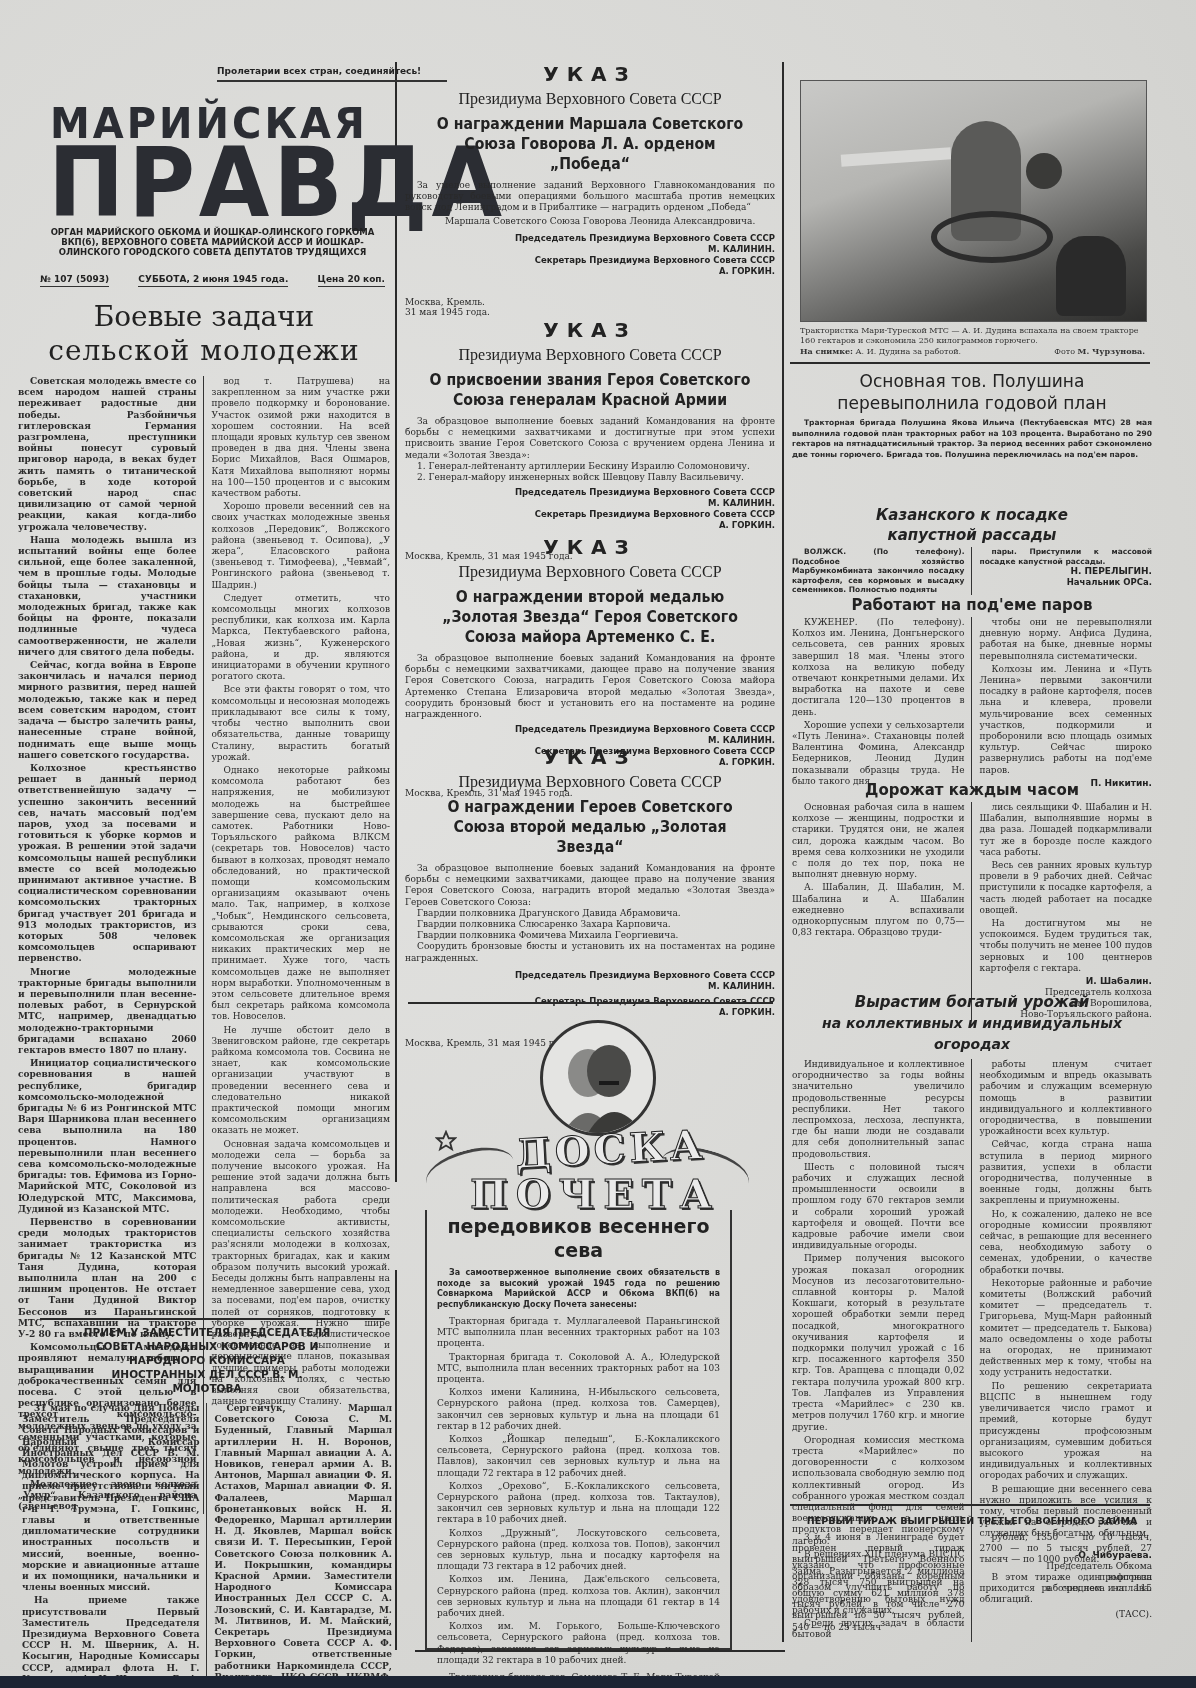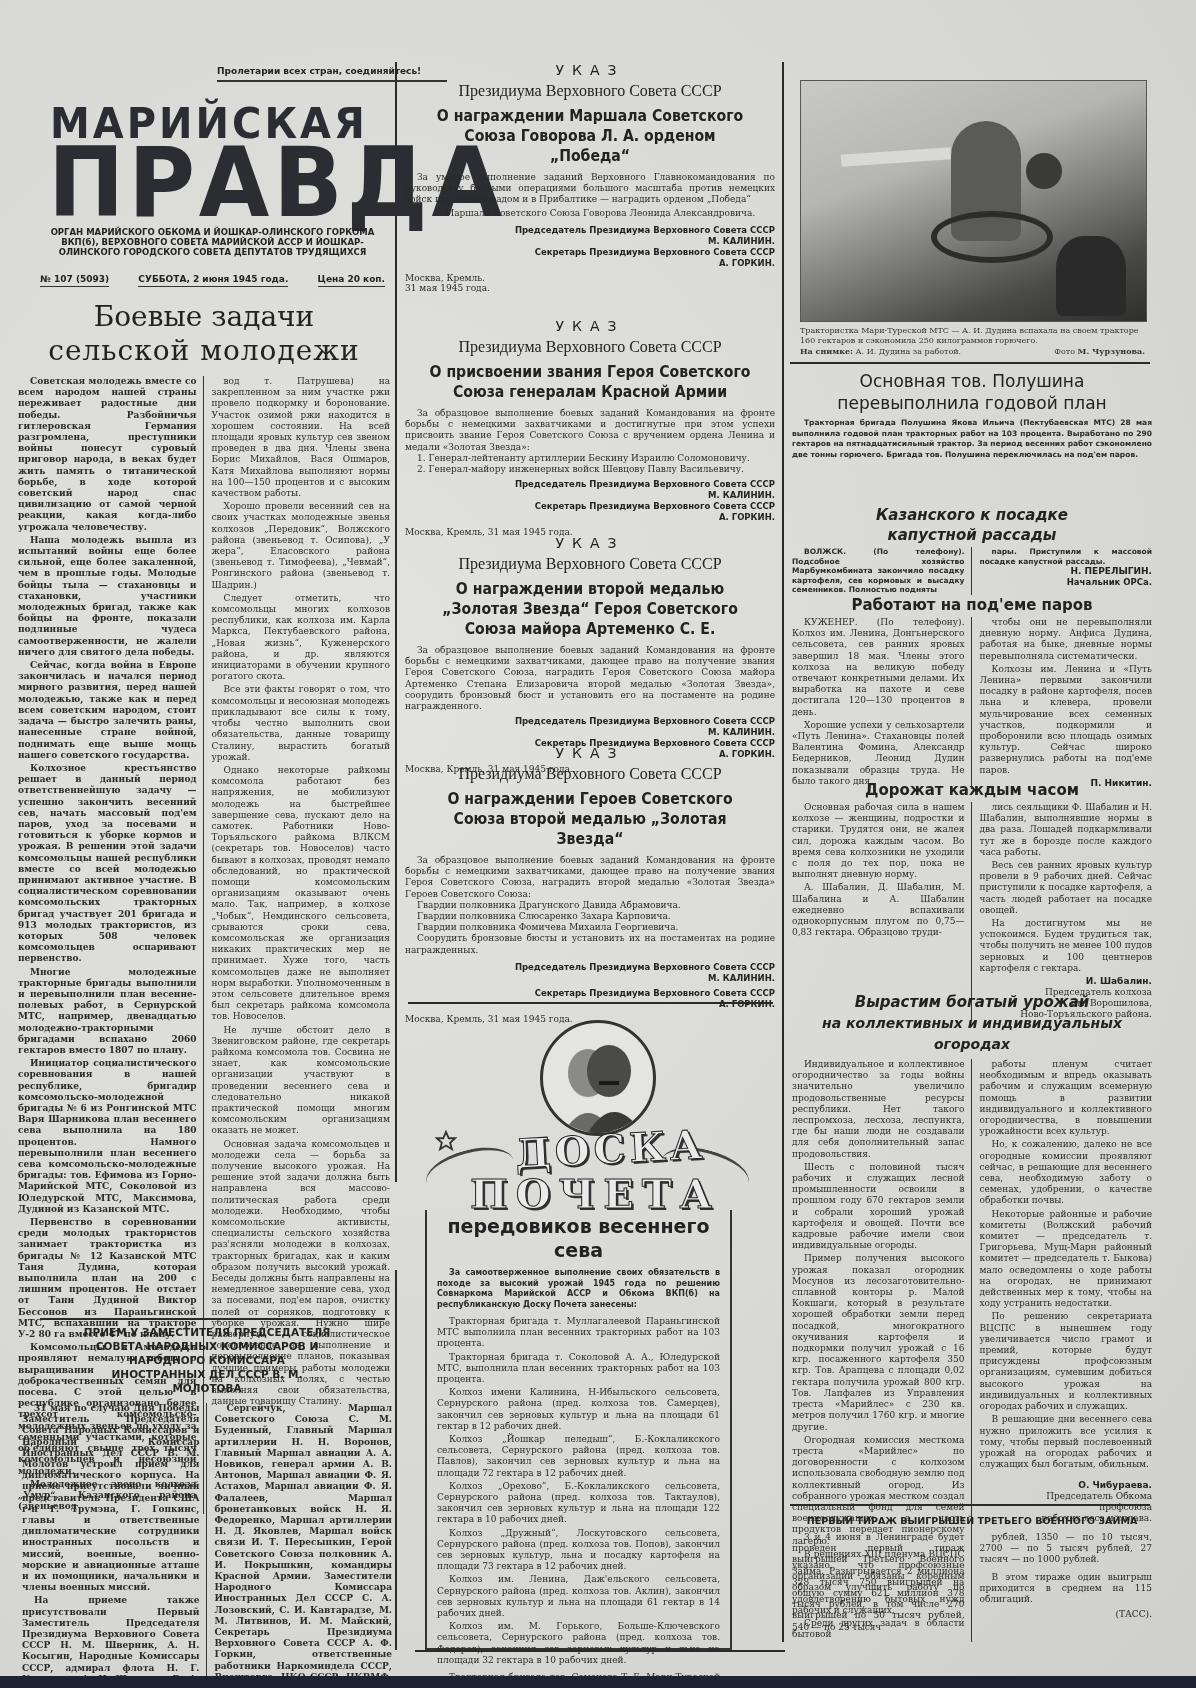--- a/index.html
+++ b/index.html
@@ -45,34 +45,34 @@
   .headline {
     text-align:center; font-family:"DejaVu Sans", sans-serif; color:#222;
   }
   .body-text {
     font-size:9px; line-height:11.2px; text-align:justify; color:#2a2a2a;
     text-indent:12px;
   }
   .body-text p { margin:0 0 2px 0; }
   .bold-text { font-weight:bold; }
   .ukaz-title {
-    text-align:center; font-family:"DejaVu Sans", sans-serif; font-weight:normal;
-    font-size:14px; letter-spacing:8px; color:#222;
+    text-align:center; font-family:"DejaVu Sans", sans-serif; font-weight:bold;
+    font-size:20px; letter-spacing:8px; color:#222;
   }
   .ukaz-sub {
     text-align:center; font-family:Liberation Serif, serif; font-size:16px; color:#222; margin-top:4px;
   }
   .ukaz-head {
     text-align:center; font-family:"DejaVu Sans", sans-serif; font-weight:bold;
     font-size:16px; line-height:20px; color:#222; margin-top:6px; transform:scaleX(0.88);
   }
   .sig {
     text-align:right; font-family:"DejaVu Sans", sans-serif; font-weight:bold; font-size:8.5px; line-height:11px; color:#222;
   }
-  .place { font-size:9px; color:#2a2a2a; margin-top:4px; }
+  .place { font-size:9px; color:#2a2a2a; margin-top:20px; }
   .photo {
     position:absolute; left:800px; top:80px; width:345px; height:240px;
     background: linear-gradient(160deg, #c9c9c7 0%, #b5b5b2 35%, #7a7a78 60%, #4a4a48 80%, #2e2e2d 100%);
     border:1px solid #555;
     overflow:hidden;
   }
   .photo .wheel { position:absolute; left:130px; top:130px; width:110px; height:40px; border:6px solid #2c2c2c; border-radius:50%; }
   .photo .tire { position:absolute; right:20px; top:155px; width:70px; height:80px; background:#2a2a2a; border-radius:40% 40% 10% 10%; }
   .photo .person1 { position:absolute; left:150px; top:40px; width:70px; height:120px; background:#5a5a58; border-radius:35px 35px 10px 10px; }
   .photo .person2 { position:absolute; left:225px; top:72px; width:36px; height:36px; background:#3a3a38; border-radius:50%; }
@@ -343,20 +343,21 @@
       <div class="body-text">
         <p>Индивидуальное и коллективное огородничество за годы войны значительно увеличило продовольственные ресурсы республики. Нет такого леспромхоза, лесхоза, леспункта, где бы наши люди не создавали для себя дополнительный запас продовольствия.</p>
         <p>Шесть с половиной тысяч рабочих и служащих лесной промышленности освоили в прошлом году 670 гектаров земли и собрали хороший урожай картофеля и овощей. Почти все кадровые рабочие имели свои индивидуальные огороды.</p>
         <p>Пример получения высокого урожая показал огородник Мосунов из лесозаготовительно-сплавной конторы р. Малой Кокшаги, который в результате хорошей обработки земли перед посадкой, многократного окучивания картофеля и подкормки получил урожай с 16 кгр. посаженного картофеля 350 кгр. Тов. Арапцева с площади 0,02 гектара получила урожай 800 кгр. Тов. Лапфалев из Управления треста «Марийлес» с 230 кв. метров получил 1760 кгр. и многие другие.</p>
         <p>Огородная комиссия месткома треста «Марийлес» по договоренности с колхозом использовала свободную землю под коллективный огород. Из собранного урожая местком создал специальный фонд для семей военнослужащих, а часть продуктов передает пионерскому лагерю.</p>
         <p>В решениях XIII пленума ВЦСПС указано, что профсоюзные организации обязаны коренным образом улучшить работу по удовлетворению бытовых нужд рабочих и служащих.</p>
         <p>Среди других задач в области бытовой</p>
       </div>
       <div class="body-text">
         <p>работы пленум считает необходимым и впредь оказывать рабочим и служащим всемерную помощь в развитии индивидуального и коллективного огородничества, в повышении урожайности всех культур.</p>
+        <p>Сейчас, когда страна наша вступила в период мирного развития, успехи в области огородничества, полученные в военные годы, должны быть закреплены и приумножены.</p>
         <p>Но, к сожалению, далеко не все огородные комиссии проявляют сейчас, в решающие для весеннего сева, необходимую заботу о семенах, удобрении, о качестве обработки почвы.</p>
         <p>Некоторые районные и рабочие комитеты (Волжский рабочий комитет — председатель т. Григорьева, Мущ-Марн районный комитет — председатель т. Быкова) мало осведомлены о ходе работы на огородах, не принимают действенных мер к тому, чтобы на ходу устранить недостатки.</p>
         <p>По решению секретариата ВЦСПС в нынешнем году увеличивается число грамот и премий, которые будут присуждены профсоюзным организациям, сумевшим добиться высокого урожая на индивидуальных и коллективных огородах рабочих и служащих.</p>
         <p>В решающие дни весеннего сева нужно приложить все усилия к тому, чтобы первый послевоенный урожай на огородах рабочих и служащих был богатым, обильным.</p>
         <div class="sig" style="font-size:9px; margin-top:10px;">О. Чибураева.</div>
         <div class="signer">Председатель Обкома профсоюза</div>
         <div class="signer">рабочих леса и сплава.</div>
       </div>
     </div>
   </div>

